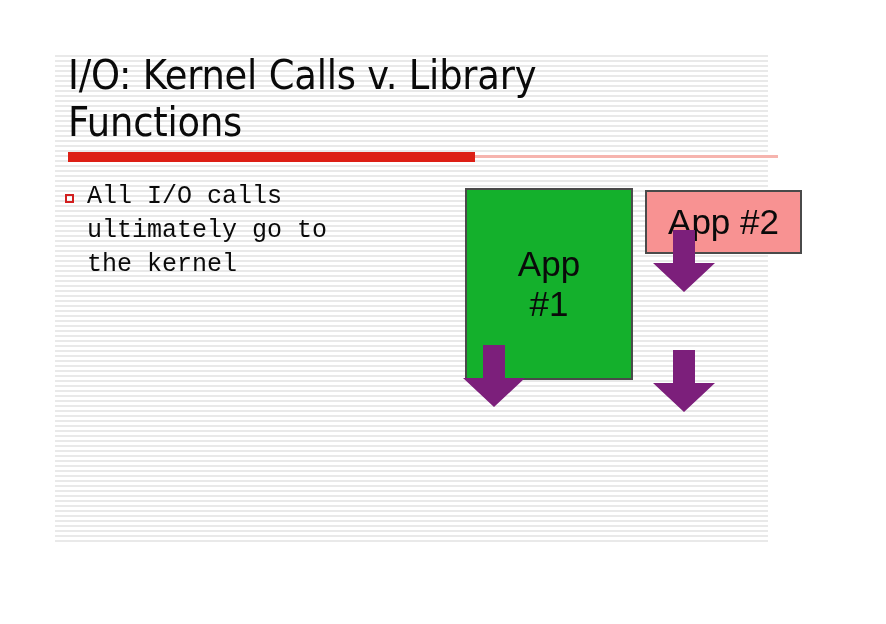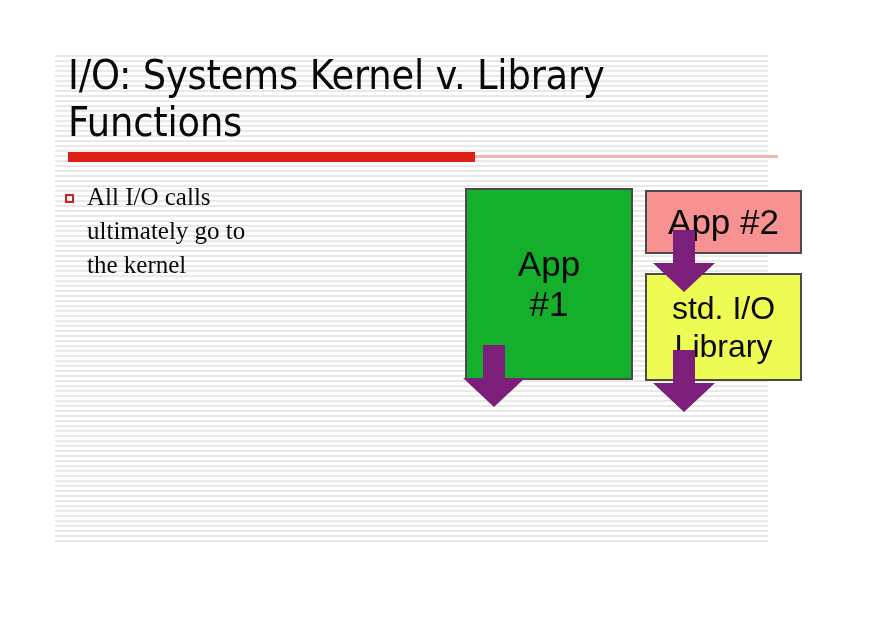--- a/index.html
+++ b/index.html
@@ -88,21 +88,21 @@
     width: 9px;
     height: 9px;
     border: 2px solid #d21f1f;
     background: transparent;
     margin-top: 14px;
     margin-right: 13px;
     box-sizing: border-box;
   }
   .bullet-text {
     flex: 1 1 auto;
-    font-family: Liberation Serif, serif;
+    font-family: Liberation Mono, monospace;
     font-size: 25px;
     line-height: 34px;
     color: #0a0a0a;
     white-space: pre-wrap;
   }
 
   
   #diagram {
     position: absolute;
     left: 355px;
@@ -167,21 +167,21 @@
   }
   #arrow-app1-kernel { left: 53px;  top: 163px; }
   #arrow-app2-stdio  { left: 243px; top: 48px;  }
   #arrow-stdio-kernel{ left: 243px; top: 168px; }
 </style>
 </head>
 <body>
 
 <div id="slide-panel">
 
-  <div id="slide-title">I/O: Systems Kernel v. Library
+  <div id="slide-title">I/O: Kernel Calls v. Library
 Functions</div>
 
   <div id="title-rule">
     <div class="rule-thick"></div>
     <div class="rule-thin"></div>
   </div>
 
   <div id="bullet-list">
 
     <div class="bullet-row">
@@ -194,22 +194,20 @@
 
   </div>
 
   <div id="diagram">
 
     <div class="dbox" id="box-app1">App
 #1</div>
 
     <div class="dbox" id="box-app2">App #2</div>
 
-    <div class="dbox" id="box-stdio">std. I/O
-Library</div>
 
 
     <svg class="arrow" id="arrow-app1-kernel" width="62" height="62" viewBox="0 0 62 62">
       <polygon points="20,0 42,0 42,33 62,33 31,62 0,33 20,33"></polygon>
     </svg>
 
     <svg class="arrow" id="arrow-app2-stdio" width="62" height="62" viewBox="0 0 62 62">
       <polygon points="20,0 42,0 42,33 62,33 31,62 0,33 20,33"></polygon>
     </svg>
 

